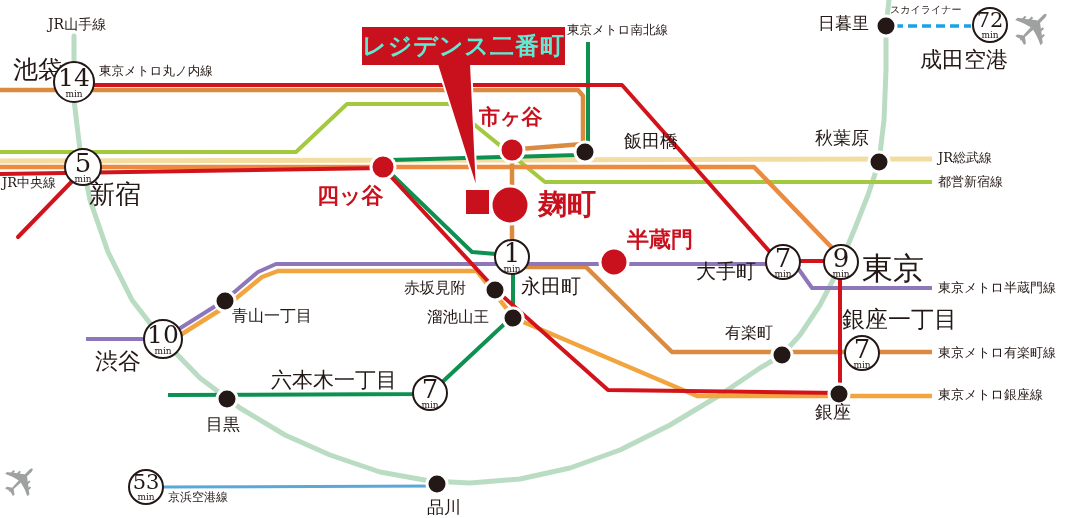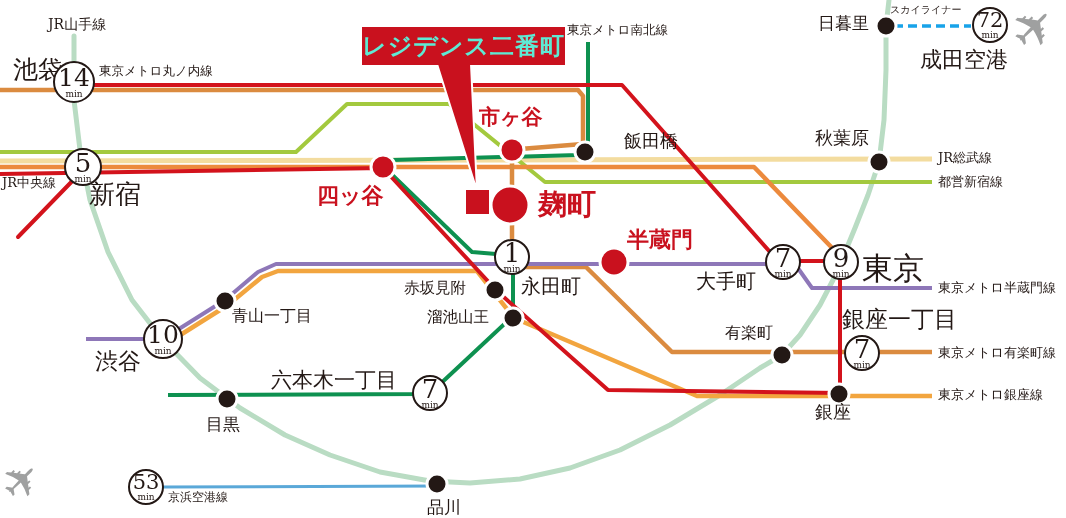--- a/index.html
+++ b/index.html
@@ -93,21 +93,21 @@
   <div class="lbl" style="left:13px;top:57px;font-size:25px;">池袋</div>
   <div class="lbl" style="left:89px;top:181px;font-size:26px;text-align:right;">新宿</div>
   <div class="lbl red" style="left:317px;top:184px;font-size:22px;">四ッ谷</div>
   <div class="lbl red" style="left:479px;top:106px;font-size:21px;">市ヶ谷</div>
   <div class="lbl red" style="left:538px;top:189px;font-size:29px;">麹町</div>
   <div class="lbl red" style="left:627px;top:228px;font-size:22px;">半蔵門</div>
   <div class="lbl" style="left:596px;top:132px;font-size:18px;margin-left:28px;">飯田橋</div>
   <div class="lbl" style="left:521px;top:276px;font-size:20px;">永田町</div>
   <div class="lbl" style="left:404px;top:280px;font-size:15.5px;">赤坂見附</div>
   <div class="lbl" style="left:427px;top:309px;font-size:15.5px;">溜池山王</div>
-  <div class="lbl" style="left:696px;top:271px;font-size:20px;">大手町</div>
+  <div class="lbl" style="left:696px;top:261px;font-size:20px;">大手町</div>
   <div class="lbl" style="left:862px;top:252px;font-size:31px;">東京</div>
   <div class="lbl" style="left:815px;top:129px;font-size:18px;">秋葉原</div>
   <div class="lbl" style="left:818px;top:15px;font-size:17px;">日暮里</div>
   <div class="lbl" style="left:920px;top:48px;font-size:22px;">成田空港</div>
   <div class="lbl" style="left:95px;top:349px;font-size:23px;">渋谷</div>
   <div class="lbl" style="left:232px;top:308px;font-size:16px;">青山一丁目</div>
   <div class="lbl" style="left:271px;top:369px;font-size:21px;">六本木一丁目</div>
   <div class="lbl" style="left:206px;top:416px;font-size:17px;">目黒</div>
   <div class="lbl" style="left:842px;top:307px;font-size:23px;">銀座一丁目</div>
   <div class="lbl" style="left:725px;top:325px;font-size:16px;">有楽町</div>

